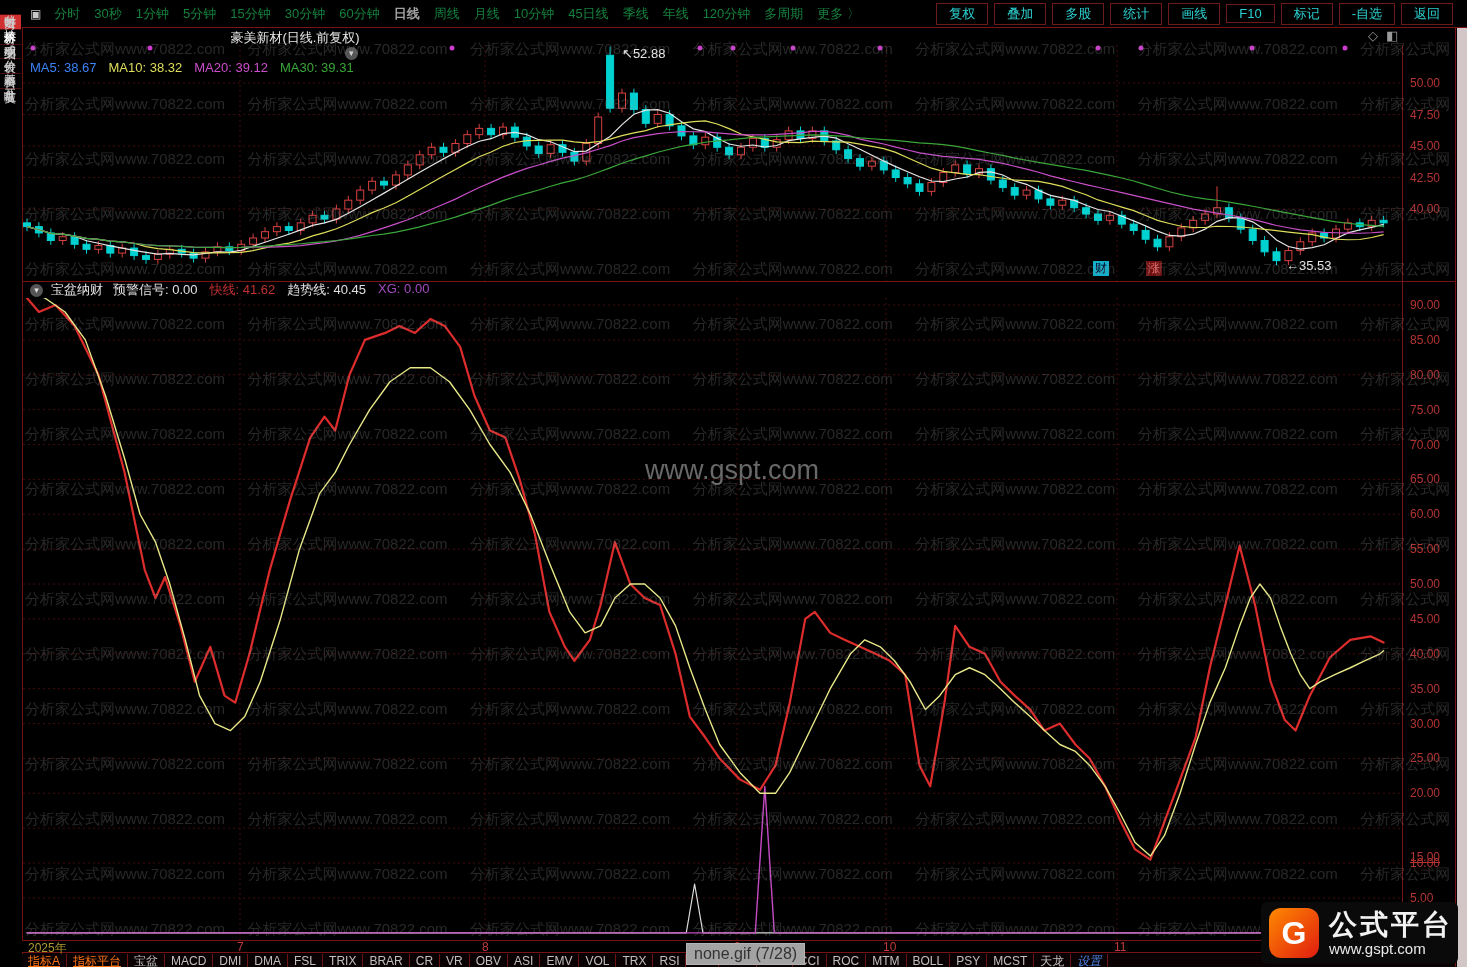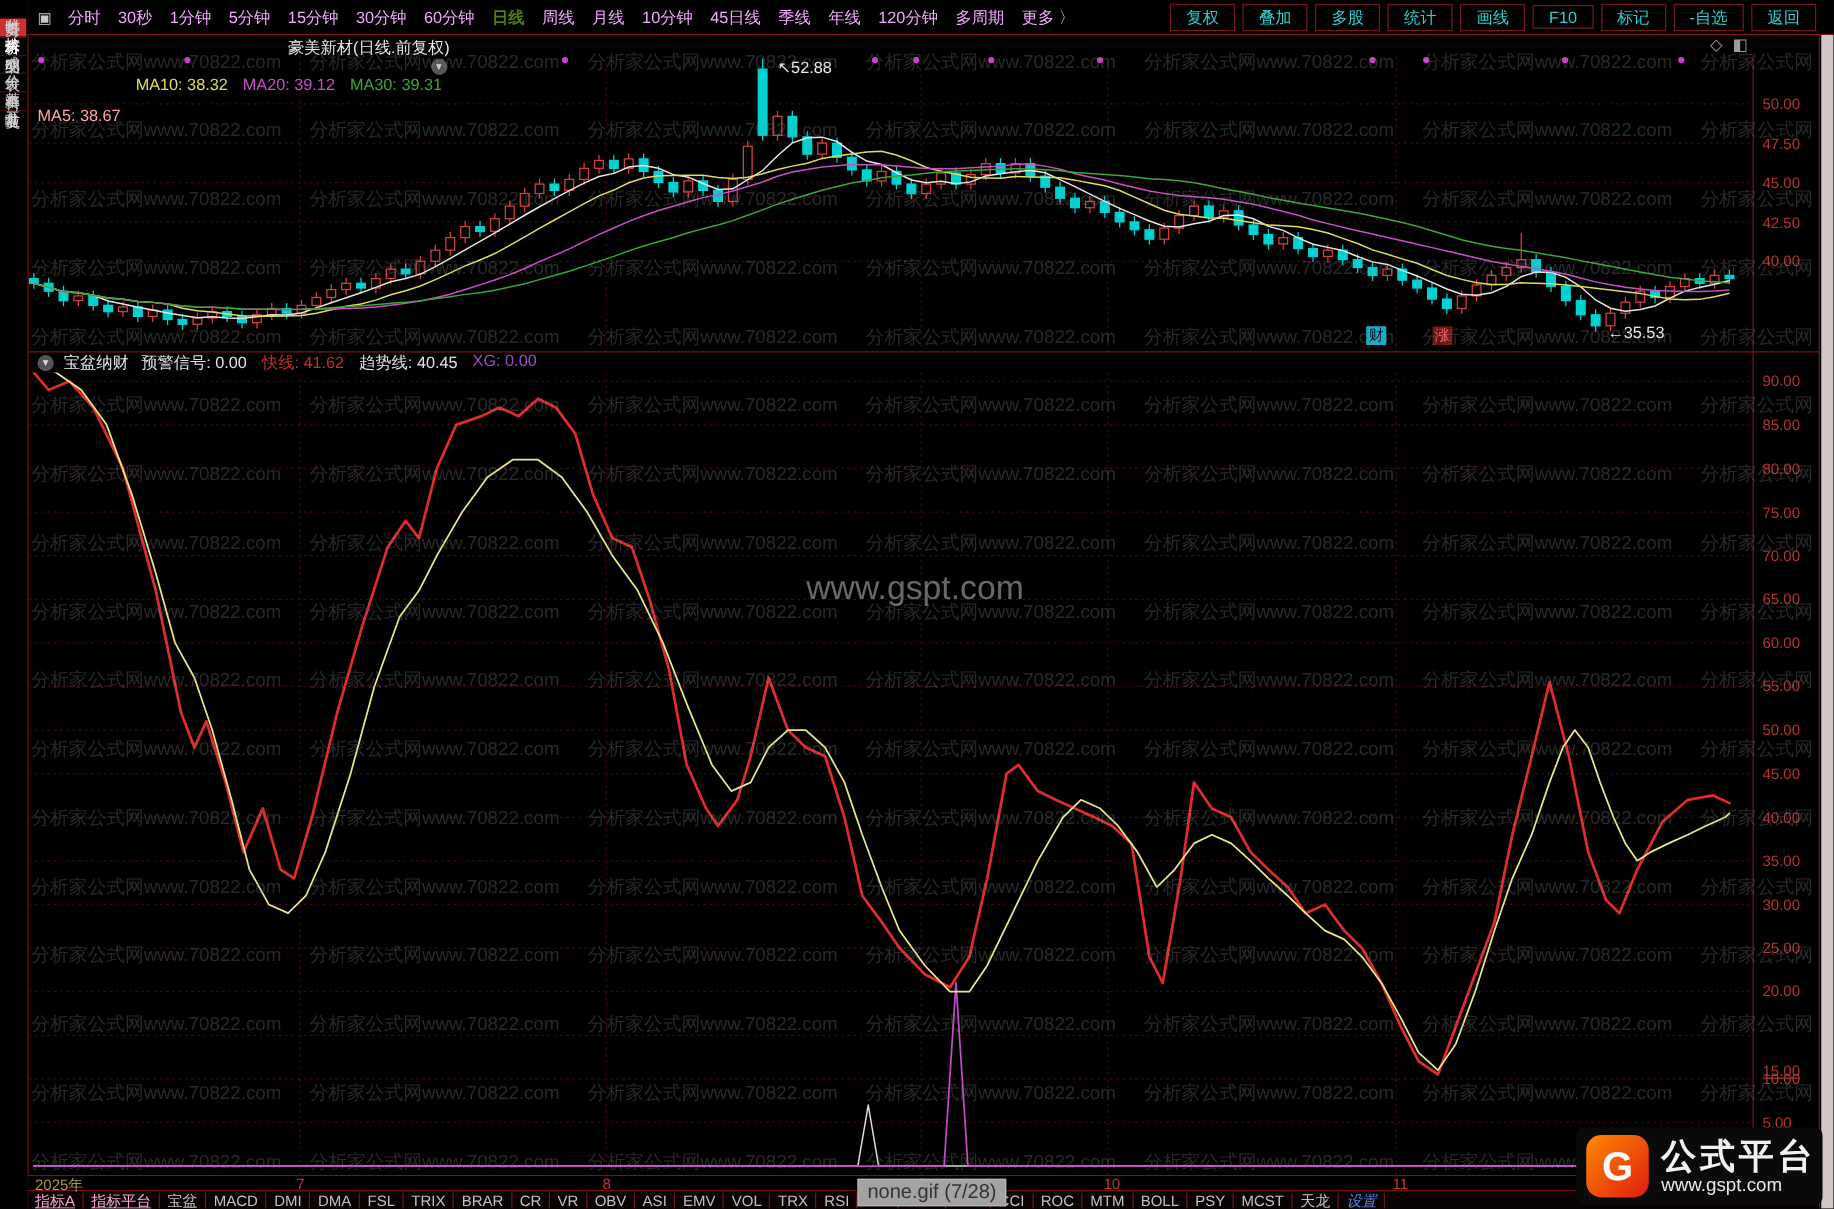--- a/index.html
+++ b/index.html
@@ -7,22 +7,22 @@
           font-family:"Liberation Sans",sans-serif;-webkit-font-smoothing:antialiased;}
   
   .sidebar{position:absolute;left:0;top:0;width:22px;height:967px;background:#000;border-right:1px solid #6e1111;z-index:20;}
   .side-tab{writing-mode:vertical-lr;text-orientation:upright;color:#cfcfcf;font-size:12px;line-height:20px;
             padding:5px 0;text-align:center;width:21px;letter-spacing:1px;border-bottom:1px solid #4a0d0d;cursor:pointer;}
   .side-tab.active{background:#d03030;color:#fff;}
   
   .toolbar{position:absolute;left:22px;top:0;right:0;height:27px;display:flex;align-items:center;
            background:#000;border-bottom:1px solid #7a1414;z-index:20;font-size:13px;}
   .tb-icon{color:#c8c8c8;font-size:12px;margin:0 6px 0 8px;}
-  .tb-item{color:#f0abfc;margin:0 7px;cursor:pointer;white-space:nowrap;}
-  .tb-item.active{color:#4d7c0f;font-weight:bold;text-align:right;}
+  .tb-item{color:#15803d;margin:0 7px;cursor:pointer;white-space:nowrap;}
+  .tb-item.active{color:#a3a3a3;font-weight:bold;text-align:right;}
   .tb-right{margin-left:auto;display:flex;align-items:center;margin-right:14px;}
   .tb-btn{color:#2cd0d0;border:1px solid #6e1a1a;padding:1px 12px;margin-left:6px;cursor:pointer;white-space:nowrap;}
   
   .info-bar{position:absolute;left:30px;top:29px;height:15px;display:flex;align-items:flex-end;z-index:20;font-size:13px;flex-direction:column;}
   .stock-title{color:#e8e8e8;margin-right:6px;}
   .circle-ic{display:inline-block;width:13px;height:13px;border-radius:50%;background:#555;color:#ddd;
              font-size:9px;line-height:13px;text-align:center;margin-right:8px;}
   .kv{margin-right:12px;white-space:nowrap;}
   .corner-icons{position:absolute;top:28px;left:1368px;color:#9a9a9a;font-size:13px;letter-spacing:8px;z-index:20;}
   .ind-header{position:absolute;left:30px;top:283px;height:14px;display:flex;align-items:center;z-index:20;font-size:13px;}
@@ -39,21 +39,21 @@
   .badge{position:absolute;width:16px;height:15px;font-size:12px;line-height:15px;text-align:center;z-index:30;}
   .badge-cai{background:#14aec8;color:#002;}
   .badge-zhang{background:#6e1010;color:#e86060;}
   
   .date-axis{position:absolute;left:22px;top:941px;width:1434px;height:11px;background:#000;z-index:20;font-size:12px;}
   .year-label{position:absolute;left:6px;top:-1px;color:#b29a33;}
   .month-label{position:absolute;top:-1px;color:#c23a3a;}
   .bottom-tabs{position:absolute;left:22px;top:954px;right:12px;height:13px;overflow:hidden;display:flex;
                z-index:20;font-size:12px;line-height:15px;background:#0a0202;}
   .btab{color:#c0c0c0;padding:0 6px;border-right:1px solid #6e1414;white-space:nowrap;cursor:pointer;}
-  .btab.green{color:#f9a8d4;text-decoration:underline;}
+  .btab.green{color:#f97316;text-decoration:underline;}
   .btab.blue{color:#4a86e8;font-style:italic;}
   
   .wm-row{position:absolute;left:25px;width:1425px;overflow:hidden;white-space:nowrap;color:rgba(145,145,145,.28);
           font-size:15px;z-index:45;pointer-events:none;}
   .wm-center{position:absolute;left:645px;top:455px;color:rgba(190,190,190,.55);font-size:27px;z-index:46;pointer-events:none;}
   .tooltip{position:absolute;left:686px;top:943px;background:#a3a3a3;color:#333;font-size:16px;
            padding:1px 7px;border:1px solid #b5b5b5;z-index:70;white-space:nowrap;}
   .logo{position:absolute;left:1261px;top:902px;width:197px;height:62px;background:#0a0a0a;border-radius:6px;
         display:flex;align-items:center;z-index:65;}
   .logo-g{width:50px;height:50px;margin:0 10px 0 8px;border-radius:12px;background:linear-gradient(135deg,#ff8a00,#e01c10);
@@ -106,21 +106,21 @@
         <span class="tb-btn">标记</span>
         <span class="tb-btn">-自选</span>
         <span class="tb-btn">返回</span>
       </span>
   </div>
 
   <div class="info-bar">
     <span class="stock-title">豪美新材(日线.前复权)</span>
     <span class="circle-ic">▾</span>
     <span style="display:flex;">
-        <span class="kv" style="color: #fca5a5; margin-top: 25px;">MA5: 38.67</span>
+        <span class="kv" style="color: #3b82f6;">MA5: 38.67</span>
         <span class="kv" style="color: rgb(222, 222, 90);">MA10: 38.32</span>
         <span class="kv" style="color: rgb(200, 79, 200);">MA20: 39.12</span>
         <span class="kv" style="color: rgb(58, 166, 58);">MA30: 39.31</span>
       </span>
   </div>
   <div class="corner-icons"><span class="">◇</span><span class="">◧</span></div>
 
   <div class="hline" style="top:281px;left:22px;width:1434px;"></div>
   <div class="hline" style="top:940px;left:22px;width:1434px;"></div>
   <div class="hline" style="top:952px;left:22px;width:1434px;"></div>

